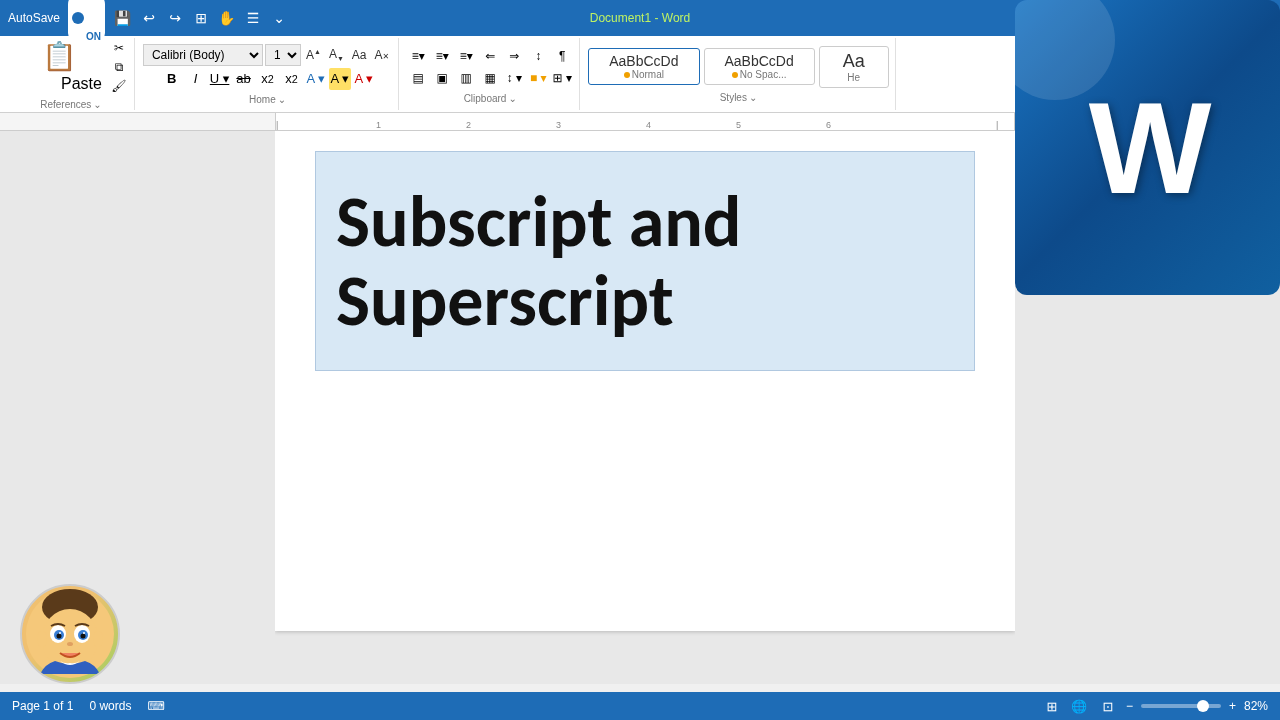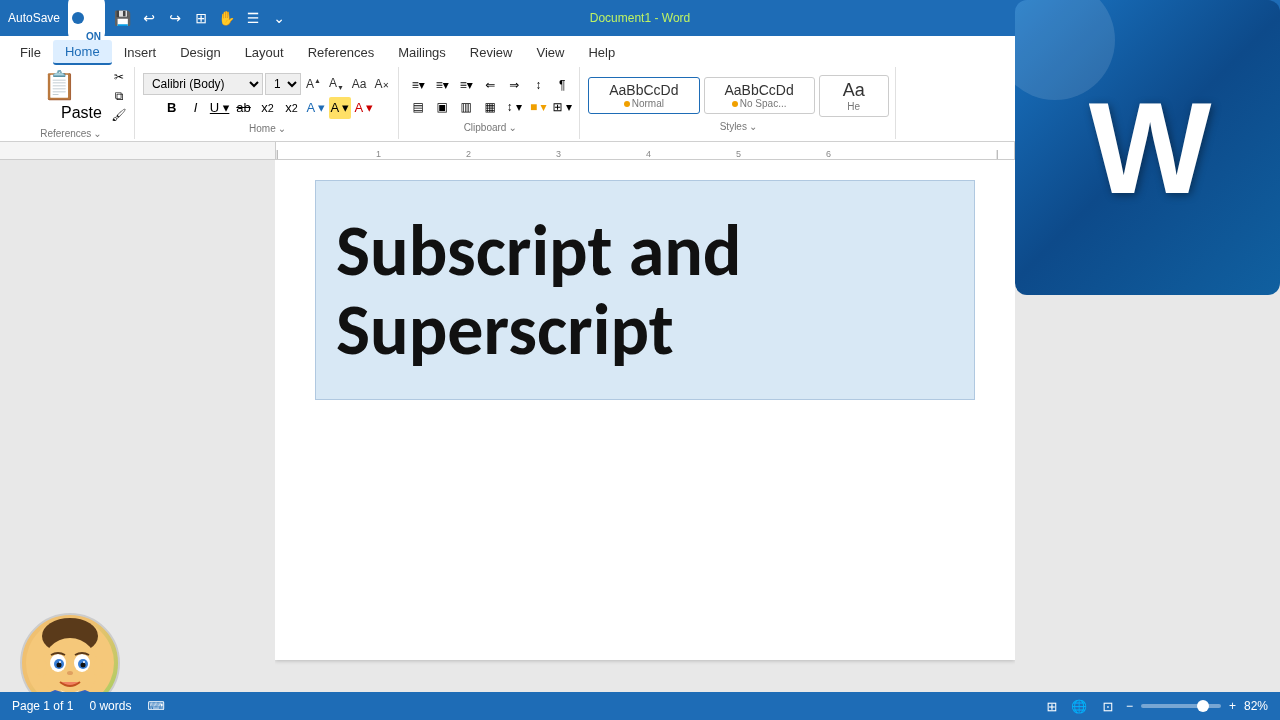--- a/index.html
+++ b/index.html
@@ -414,36 +414,20 @@
     <div class="title-icon">↪</div>
     <div class="title-icon">⊞</div>
     <div class="title-icon">✋</div>
     <div class="title-icon">☰</div>
     <div class="title-icon">⌄</div>
   </div>
   <div class="title-center">Document1 - Word</div>
 </div>
 
 <div id="ribbon">
-  <div id="menu-bar">
-    <div class="menu-item">File</div>
-    <div class="menu-item active">Home</div>
-    <div class="menu-item">Insert</div>
-    <div class="menu-item">Design</div>
-    <div class="menu-item">Layout</div>
-    <div class="menu-item">References</div>
-    <div class="menu-item">Mailings</div>
-    <div class="menu-item">Review</div>
-    <div class="menu-item">View</div>
-    <div class="menu-item">Help</div>
-    <div class="search-box">
-      <span>🔍</span>
-      <input type="text" placeholder="Search" style="">
-    </div>
-  </div>
 
   <div id="toolbar">
 
     <div class="toolbar-section">
       <div class="clipboard-main">
         <div class="paste-btn">
           <span class="paste-icon-big">📋</span>
           <span class="paste-label">Paste</span>
         </div>
         <div class="clipboard-small">

